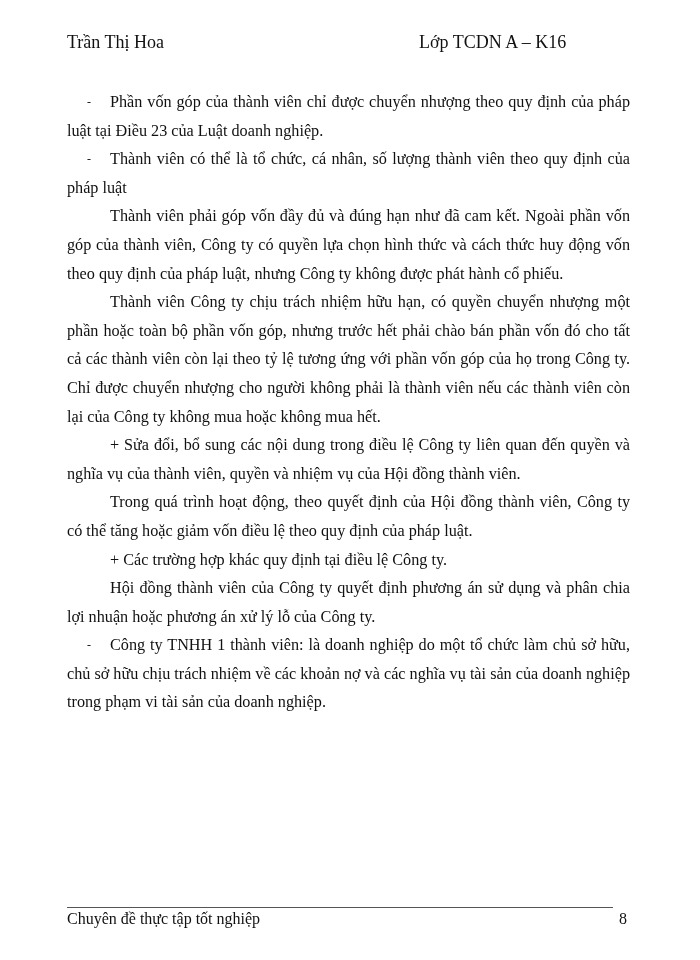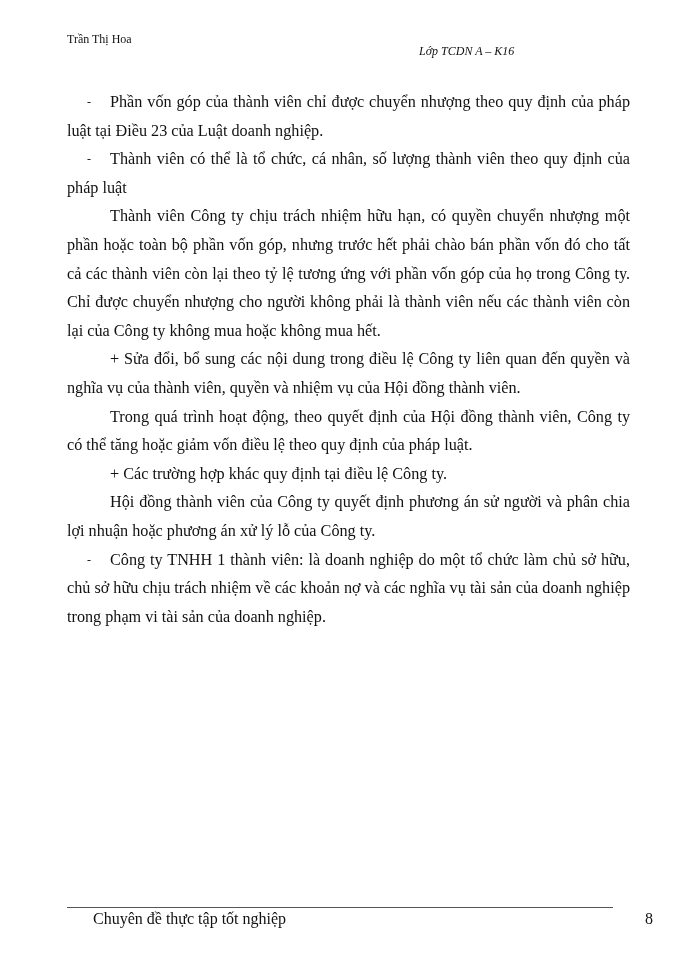--- a/index.html
+++ b/index.html
@@ -14,25 +14,25 @@
       overflow: hidden;
       font-family: "Liberation Serif", "DejaVu Serif", serif;
       color: #111111;
     }
     .header {
       position: absolute;
       top: 32px;
       left: 67px;
       width: 570px;
       height: 22px;
-      font-size: 12px;
+      font-size: 18px;
       text-align: right;
     }
     .header-left { position: absolute; left: 0; top: 0; }
-    .header-right { position: absolute; left: 352px; top: 12px; font-style: italic; }
+    .header-right { position: absolute; left: 352px; top: 0; }
 
     .content {
       position: absolute;
       top: 88px;
       left: 67px;
       width: 563px;
       font-size: 16.2px;
       line-height: 28.6px;
       text-align: justify;
     }
@@ -64,21 +64,20 @@
       height: 0;
       border-top: 1px solid #555555;
     }
     .footer {
       position: absolute;
       top: 910px;
       left: 67px;
       width: 570px;
       font-size: 16px;
       height: 22px;
-      margin-left: 26px;
     }
     .footer-left { position: absolute; left: 0; top: 0; }
     .footer-right { position: absolute; left: 552px; top: 0; }
   </style>
 </head>
 <body>
 
 <div class="header">
   <span class="header-left">Trần Thị Hoa</span>
   <span class="header-right">Lớp TCDN A – K16</span>
@@ -86,25 +85,26 @@
 
 <div class="content">
   <p class="para bullet-para">
     <span class="bullet-mark">-</span>
     <span>Phần vốn góp của thành viên chỉ được chuyển nhượng theo quy định của pháp luật tại Điều 23 của Luật doanh nghiệp.</span>
   </p>
   <p class="para bullet-para">
     <span class="bullet-mark">-</span>
     <span>Thành viên có thể là tổ chức, cá nhân, số lượng thành viên theo quy định của pháp luật</span>
   </p>
+  <p class="para indent">Thành viên phải góp vốn đầy đủ và đúng hạn như đã cam kết. Ngoài phần vốn góp của thành viên, Công ty có quyền lựa chọn hình thức và cách thức huy động vốn theo quy định của pháp luật, nhưng Công ty không được phát hành cổ phiếu.</p>
   <p class="para indent">Thành viên Công ty chịu trách nhiệm hữu hạn, có quyền chuyển nhượng một phần hoặc toàn bộ phần vốn góp, nhưng trước hết phải chào bán phần vốn đó cho tất cả các thành viên còn lại theo tỷ lệ tương ứng với phần vốn góp của họ trong Công ty. Chỉ được chuyển nhượng cho người không phải là thành viên nếu các thành viên còn lại của Công ty không mua hoặc không mua hết.</p>
   <p class="para plus-item">+ Sửa đổi, bổ sung các nội dung trong điều lệ Công ty liên quan đến quyền và nghĩa vụ của thành viên, quyền và nhiệm vụ của Hội đồng thành viên.</p>
   <p class="para indent">Trong quá trình hoạt động, theo quyết định của Hội đồng thành viên, Công ty có thể tăng hoặc giảm vốn điều lệ theo quy định của pháp luật.</p>
   <p class="para plus-item">+ Các trường hợp khác quy định tại điều lệ Công ty.</p>
-  <p class="para indent">Hội đồng thành viên của Công ty quyết định phương án sử người và phân chia lợi nhuận hoặc phương án xử lý lỗ của Công ty.</p>
+  <p class="para indent">Hội đồng thành viên của Công ty quyết định phương án sử dụng và phân chia lợi nhuận hoặc phương án xử lý lỗ của Công ty.</p>
   <p class="para bullet-para">
     <span class="bullet-mark">-</span>
     <span>Công ty TNHH 1 thành viên: là doanh nghiệp do một tổ chức làm chủ sở hữu, chủ sở hữu chịu trách nhiệm về các khoản nợ và các nghĩa vụ tài sản của doanh nghiệp trong phạm vi tài sản của doanh nghiệp.</span>
   </p>
 </div>
 
 <div class="footer-line"></div>
 <div class="footer">
   <span class="footer-left">Chuyên đề thực tập tốt nghiệp</span>
   <span class="footer-right">8</span>

